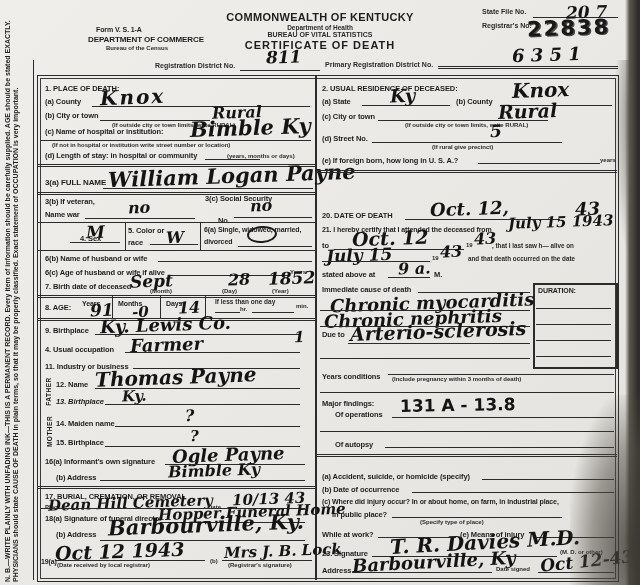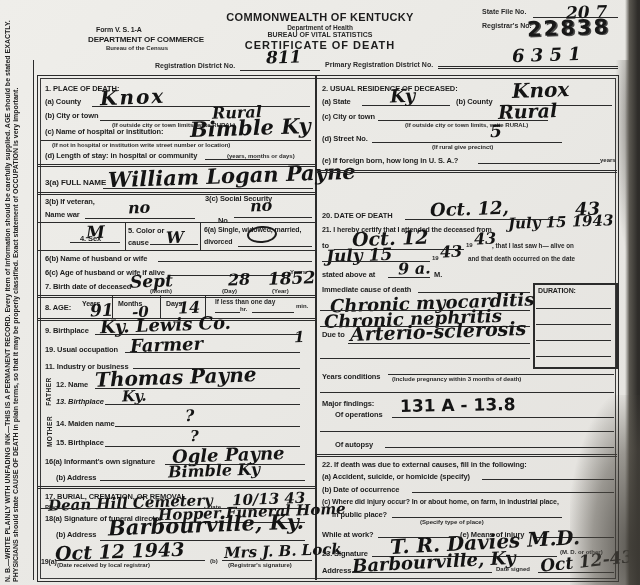--- a/index.html
+++ b/index.html
@@ -84,21 +84,21 @@
   <div class="l" style="left:218px;top:209px;margin-top:7px;">No.</div>
   <div class="ln" style="left:234px;top:217px;width:78px;"></div>
   <div class="hw" style="left:250px;top:196px;font-size:16px;">no</div>
   <div class="ln" style="left:37px;top:222px;width:278px;"></div>
 
   <div class="l" style="left:45px;top:234px;margin-left:35px;">4.  Sex</div>
   <div class="ln" style="left:70px;top:242px;width:50px;"></div>
   <div class="hw" style="left:86px;top:222px;font-size:17px;">M</div>
   <div class="vln" style="left:125px;top:222px;height:28px;"></div>
   <div class="l" style="left:128px;top:226px;">5.  Color or</div>
-  <div class="l" style="left:128px;top:238px;">cause</div>
+  <div class="l" style="left:128px;top:238px;">race</div>
   <div class="ln" style="left:150px;top:244px;width:48px;"></div>
   <div class="hw" style="left:166px;top:228px;font-size:16px;">W</div>
   <div class="vln" style="left:200px;top:222px;height:28px;"></div>
   <div class="l" style="left:204px;top:226px;font-size:7px;">6(a)  Single, widowed, married,</div>
   <div class="l" style="left:204px;top:238px;font-size:7px;">divorced</div>
   <div class="ln" style="left:238px;top:246px;width:74px;"></div>
   <div class="oval" style="left:247px;top:226px;width:26px;height:13px;"></div>
   <div class="ln" style="left:37px;top:250px;width:278px;"></div>
 
   <div class="l" style="left:45px;top:254px;">6(b)  Name of husband or wife</div>
@@ -129,21 +129,21 @@
   <div class="t" style="left:240px;top:306px;">hr.</div>
   <div class="ln" style="left:215px;top:312px;width:25px;"></div>
   <div class="t" style="left:296px;top:303px;">min.</div>
   <div class="ln" style="left:252px;top:312px;width:42px;"></div>
   <div class="ln2" style="left:37px;top:318px;width:278px;"></div>
 
   <div class="l" style="left:45px;top:326px;">9.  Birthplace</div>
   <div class="hw" style="left:100px;top:314px;font-size:18px;">Ky. Lewis Co.</div>
   <div class="ln" style="left:95px;top:334px;width:205px;"></div>
   <div class="hw" style="left:294px;top:328px;font-size:15px;">1</div>
-  <div class="l" style="left:45px;top:345px;">19.  Usual occupation</div>
+  <div class="l" style="left:45px;top:345px;">4.  Usual occupation</div>
   <div class="hw" style="left:130px;top:334px;font-size:18px;">Farmer</div>
   <div class="ln" style="left:125px;top:352px;width:175px;"></div>
   <div class="l" style="left:45px;top:362px;">11.  Industry or business</div>
   <div class="ln" style="left:133px;top:368px;width:167px;"></div>
 
   <div class="vert-label" style="left:34px;top:388px;">FATHER</div>
   <div class="l" style="left:56px;top:380px;">12.  Name</div>
   <div class="hw" style="left:95px;top:365px;font-size:20px;">Thomas Payne</div>
   <div class="ln" style="left:95px;top:388px;width:205px;"></div>
   <div class="l" style="left:56px;top:397px;font-style:italic;">13.  Birthplace</div>
@@ -252,21 +252,20 @@
   <div class="ln" style="left:320px;top:392px;width:294px;"></div>
   <div class="l" style="left:322px;top:399px;">Major findings:</div>
   <div class="l" style="left:335px;top:410px;">Of operations</div>
   <div class="hw" style="left:400px;top:395px;font-size:17px;transform:rotate(-1deg);font-style:normal;font-family:'DejaVu Sans',sans-serif;font-weight:bold;">131 A - 13.8</div>
   <div class="ln" style="left:392px;top:417px;width:222px;"></div>
   <div class="ln" style="left:320px;top:431px;width:294px;"></div>
   <div class="l" style="left:335px;top:440px;">Of autopsy</div>
   <div class="ln" style="left:385px;top:447px;width:229px;"></div>
   <div class="ln2" style="left:316px;top:454px;width:301px;"></div>
 
-  <div class="l" style="left:322px;top:460px;">22.  If death was due to external causes, fill in the following:</div>
   <div class="l" style="left:322px;top:472px;">(a)  Accident, suicide, or homicide (specify)</div>
   <div class="ln" style="left:482px;top:479px;width:132px;"></div>
   <div class="l" style="left:322px;top:485px;">(b)  Date of occurrence</div>
   <div class="ln" style="left:412px;top:492px;width:202px;"></div>
   <div class="l" style="left:322px;top:498px;font-size:7px;">(c)  Where did injury occur?  In or about home, on farm, in industrial place,</div>
   <div class="l" style="left:332px;top:510px;">in public place?</div>
   <div class="ln" style="left:392px;top:517px;width:170px;"></div>
   <div class="t" style="left:420px;top:519px;">(Specify type of place)</div>
   <div class="l" style="left:322px;top:530px;">While at work?</div>
   <div class="ln" style="left:378px;top:537px;width:78px;"></div>

